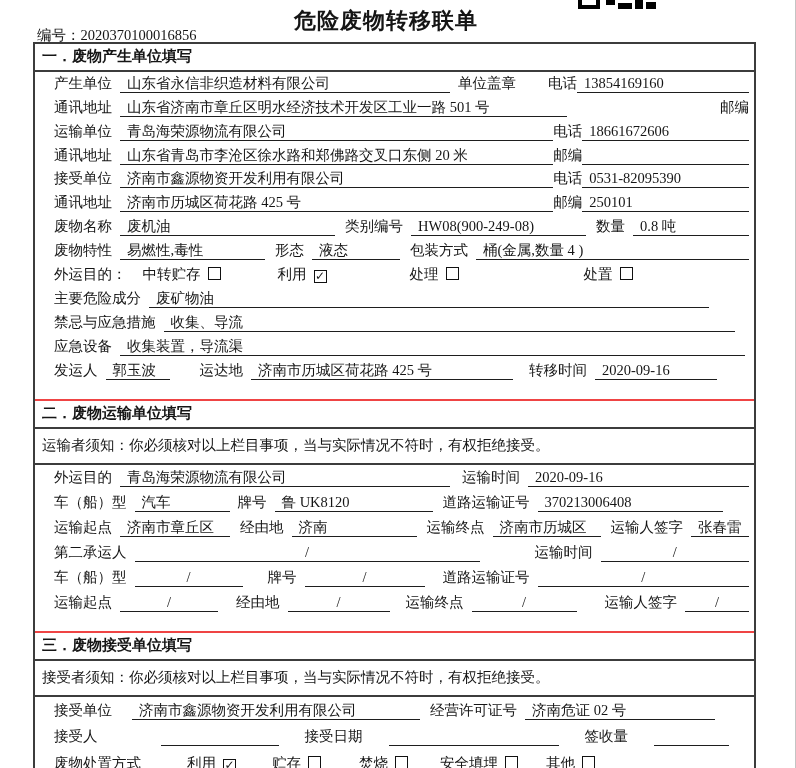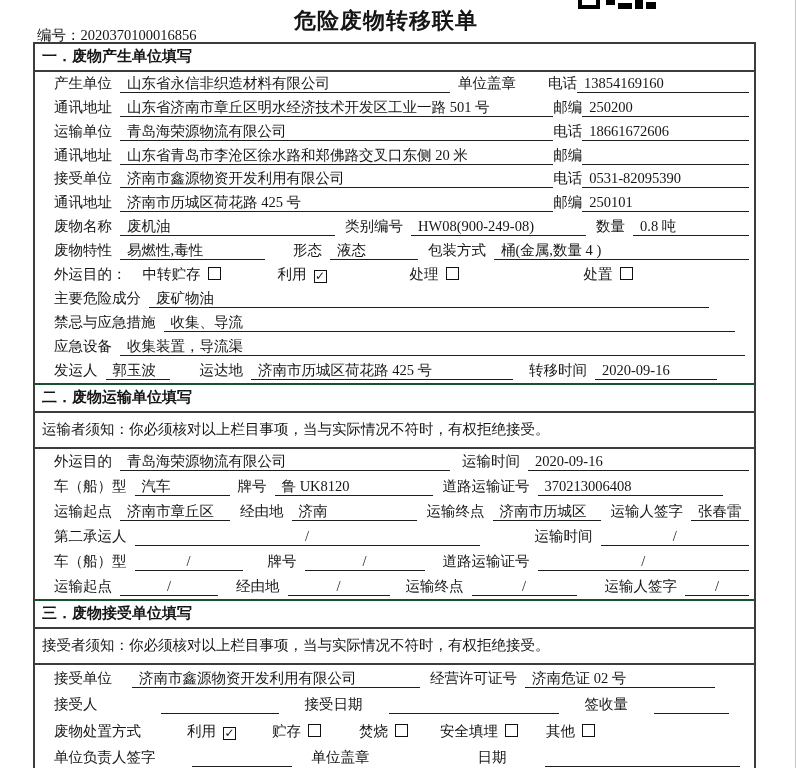--- a/index.html
+++ b/index.html
@@ -18,21 +18,21 @@
     border-left:4px solid #000; border-right:4px solid #000; border-bottom:4px solid #000; }
   .qr .m1 { position:absolute; left:28px; top:0; width:9px; height:5px; background:#000; }
   .qr .m2 { position:absolute; left:40px; top:3px; width:14px; height:6px; background:#000; }
   .qr .m3 { position:absolute; left:57px; top:0; width:8px; height:9px; background:#000; }
   .qr .m4 { position:absolute; left:68px; top:2px; width:10px; height:7px; background:#000; }
 
   
   .form { margin-left:33px; width:723px; border:2px solid #3c3c3c; background:#fff; }
   .sec-h { font-family:"Liberation Sans","DejaVu Sans",sans-serif; font-weight:bold; font-size:15px;
     padding:3px 7px 4px 7px; border-bottom:2px solid #3c3c3c; }
-  .sec { border-top:2px solid #14532d; }
+  .sec { border-top:2px solid #ef4444;margin-top:16px; }
   .note { font-size:14.5px; padding:7px 7px 8px 7px; border-bottom:2px solid #3c3c3c; }
 
   .row { display:flex; align-items:flex-end; padding:0 5px 3px 19px; font-size:14.5px; }
   .s1 .row { height:23.9px; }
   .s2 .row { height:25px; }
   .s3 .row { height:26.4px; }
   .lbl { white-space:nowrap; margin-right:8px; }
   .uv { border-bottom:1px solid #1e1e1e; white-space:nowrap; padding:0 4px 0 7px;
     min-height:18px; line-height:18px; overflow:hidden; }
   .uv.ctr { text-align:center; padding:0; }
@@ -71,21 +71,20 @@
       <span class="uv" style="width:330px">山东省永信非织造材料有限公司</span>
       <span class="lbl" style="margin-left:8px">单位盖章</span>
       <span class="lbl ml-auto">电话</span>
       <span class="uv" style="width:172px">13854169160</span>
     </div>
 
     <div class="row">
       <span class="lbl">通讯地址</span>
       <span class="uv" style="width:447px">山东省济南市章丘区明水经济技术开发区工业一路 501 号</span>
       <span class="lbl ml-auto">邮编</span>
-      <span class="uv" style="width:172px">250200</span>
     </div>
 
     <div class="row">
       <span class="lbl">运输单位</span>
       <span class="uv" style="width:447px">青岛海荣源物流有限公司</span>
       <span class="lbl ml-auto">电话</span>
       <span class="uv" style="width:172px">18661672606</span>
     </div>
 
     <div class="row">
@@ -114,21 +113,21 @@
       <span class="uv" style="width:215px">废机油</span>
       <span class="lbl" style="margin-left:10px">类别编号</span>
       <span class="uv" style="width:175px">HW08(900-249-08)</span>
       <span class="lbl" style="margin-left:10px">数量</span>
       <span class="uv grow">0.8 吨</span>
     </div>
 
     <div class="row">
       <span class="lbl">废物特性</span>
       <span class="uv" style="width:145px">易燃性,毒性</span>
-      <span class="lbl" style="margin-left:28px">形态</span>
+      <span class="lbl" style="margin-left:10px">形态</span>
       <span class="uv" style="width:88px">液态</span>
       <span class="lbl" style="margin-left:10px">包装方式</span>
       <span class="uv grow">桶(金属,数量 4 )</span>
     </div>
 
     <div class="row">
       <span class="lbl">外运目的：</span>
       <span class="opt" style="margin-left:8px"><span>中转贮存</span><span class="cb"></span></span>
       <span class="opt" style="margin-left:57px"><span>利用</span><span class="cb">✓</span></span>
       <span class="opt" style="margin-left:83px"><span>处理</span><span class="cb"></span></span>

